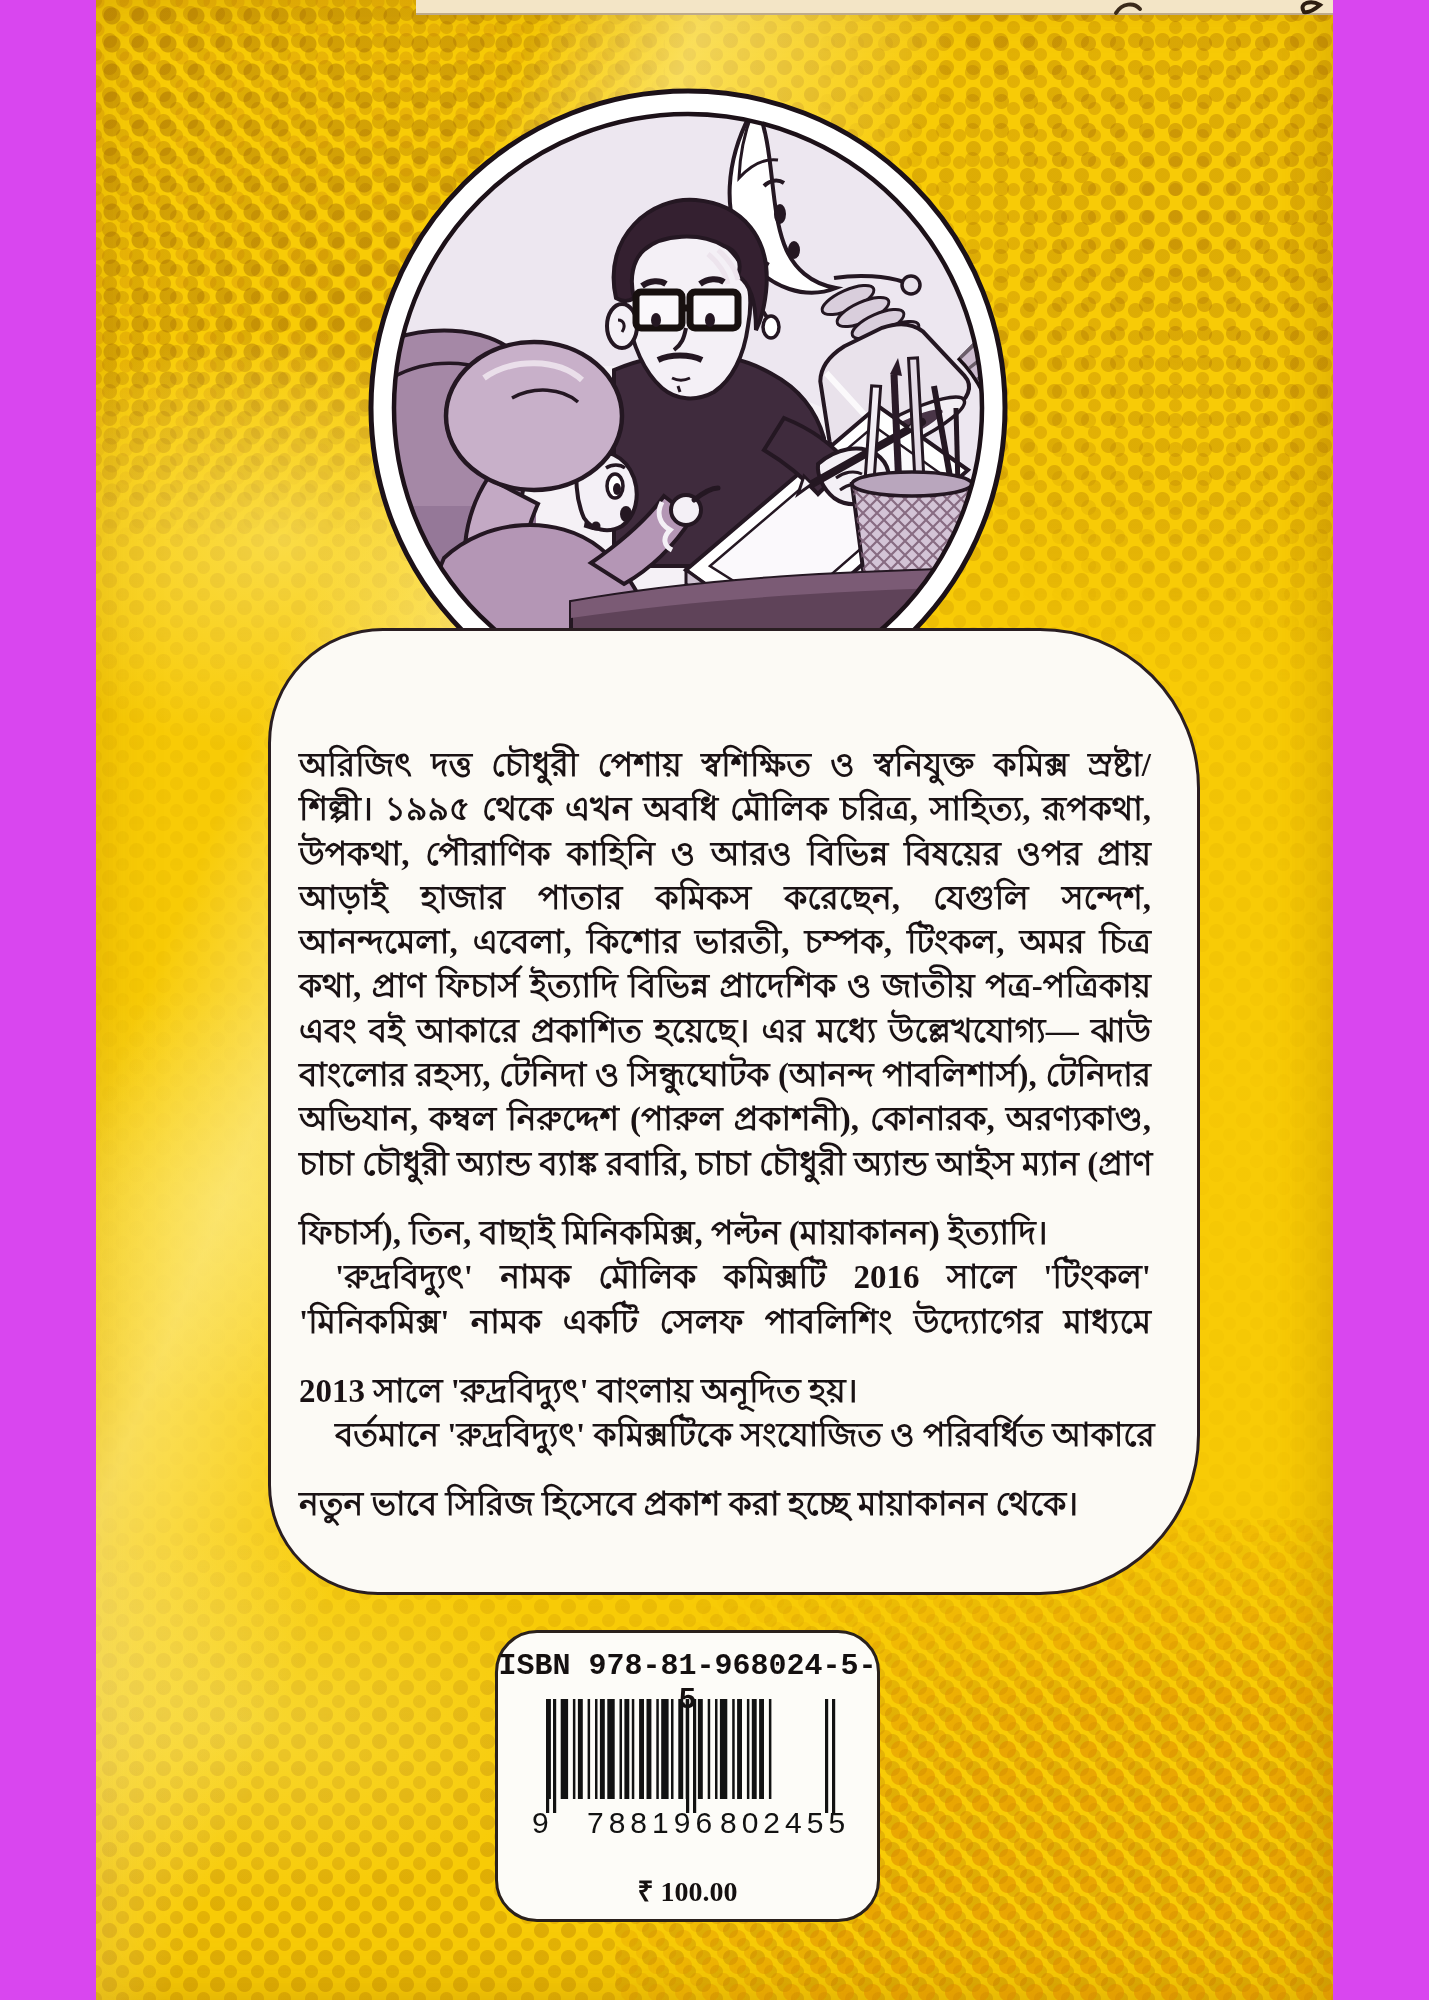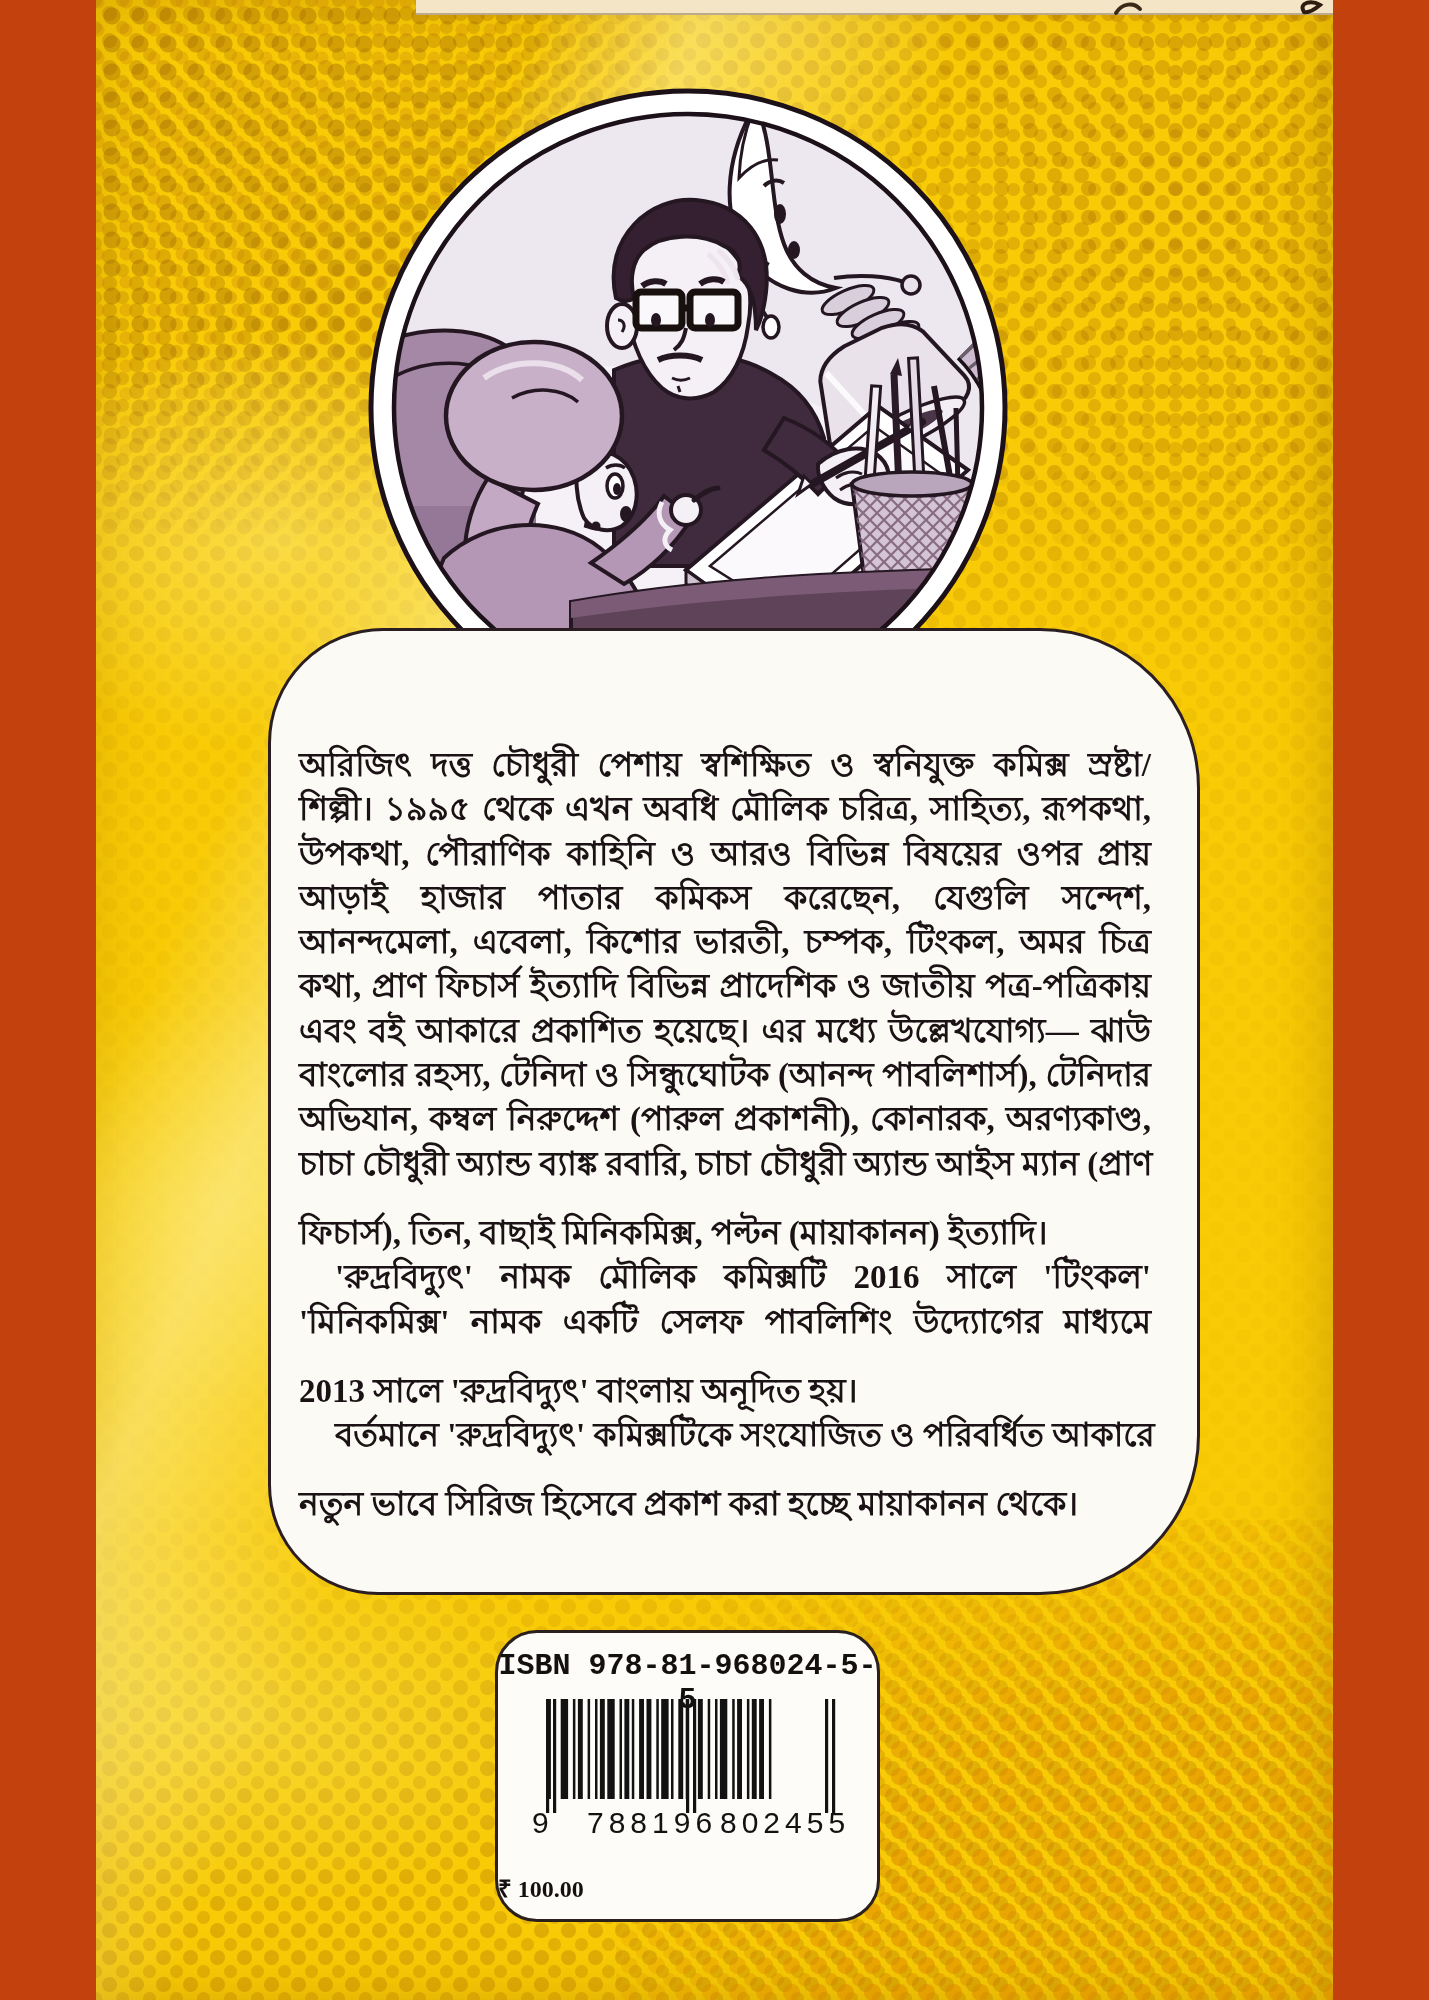--- a/index.html
+++ b/index.html
@@ -1,16 +1,16 @@
 <!DOCTYPE html>
 <html><head>
 <meta charset="utf-8">
 <style>
   html,body{margin:0;padding:0;background:#ffffff;}
-  #stage{position:relative;width:1429px;height:2000px;background:#c2410c;overflow:hidden;
+  #stage{position:relative;width:1429px;height:2000px;background:#d946ef;overflow:hidden;
          font-family:"Liberation Serif","DejaVu Sans",serif;}
   
   #photo{position:absolute;left:96px;top:0;width:1237px;height:2000px;background:#F8CB06;
          box-shadow:inset 0 0 70px rgba(150,100,0,.20), inset -14px 0 40px rgba(150,100,0,.14);}
   .dots, .wash{position:absolute;pointer-events:none;}
   #dots-all{inset:0;
     background-image:
       radial-gradient(circle, rgba(176,118,4,.36) 7px, rgba(176,118,4,0) 8px),
       radial-gradient(circle, rgba(176,118,4,.30) 6px, rgba(176,118,4,0) 7px);
     background-size:27px 27px,27px 27px;
@@ -52,22 +52,22 @@
              font-size:33px;line-height:44.3px;font-weight:600;}
   .bio-line{text-align:justify;text-align-last:justify;white-space:nowrap;}
   .bio-line.nojust{text-align-last:auto;white-space:normal;margin-top:25px;}
   .bio-line.indent{text-indent:36px;}
   
   #isbn-label{position:absolute;left:399px;top:1630px;width:385px;height:292px;background:#FDFCF8;
               border:3px solid #2A211C;border-radius:42px;box-sizing:border-box;}
   #isbn-text{position:absolute;left:0;right:0;top:16px;text-align:center;
              font-family:Liberation Mono, monospace;font-weight:600;font-size:30px;color:#141010;}
   #barcode-svg{position:absolute;left:26px;top:62px;width:330px;height:152px;}
-  #price-text{position:absolute;left:0;right:0;top:238px;
-              font-family:"Liberation Serif",serif;font-weight:600;font-size:24px;color:#141010;}
+  #price-text{position:absolute;left:0;right:0;top:238px;text-align:center;
+              font-family:"Liberation Serif",serif;font-weight:600;font-size:28px;color:#141010;}
 </style>
 </head>
 <body>
 
 <div id="stage">
   <div id="photo">
     <div class="dots" id="dots-all"></div>
     <div class="dots" id="dots-tl"></div>
     <div class="dots" id="dots-tr"></div>
     <div class="dots" id="dots-br"></div>

